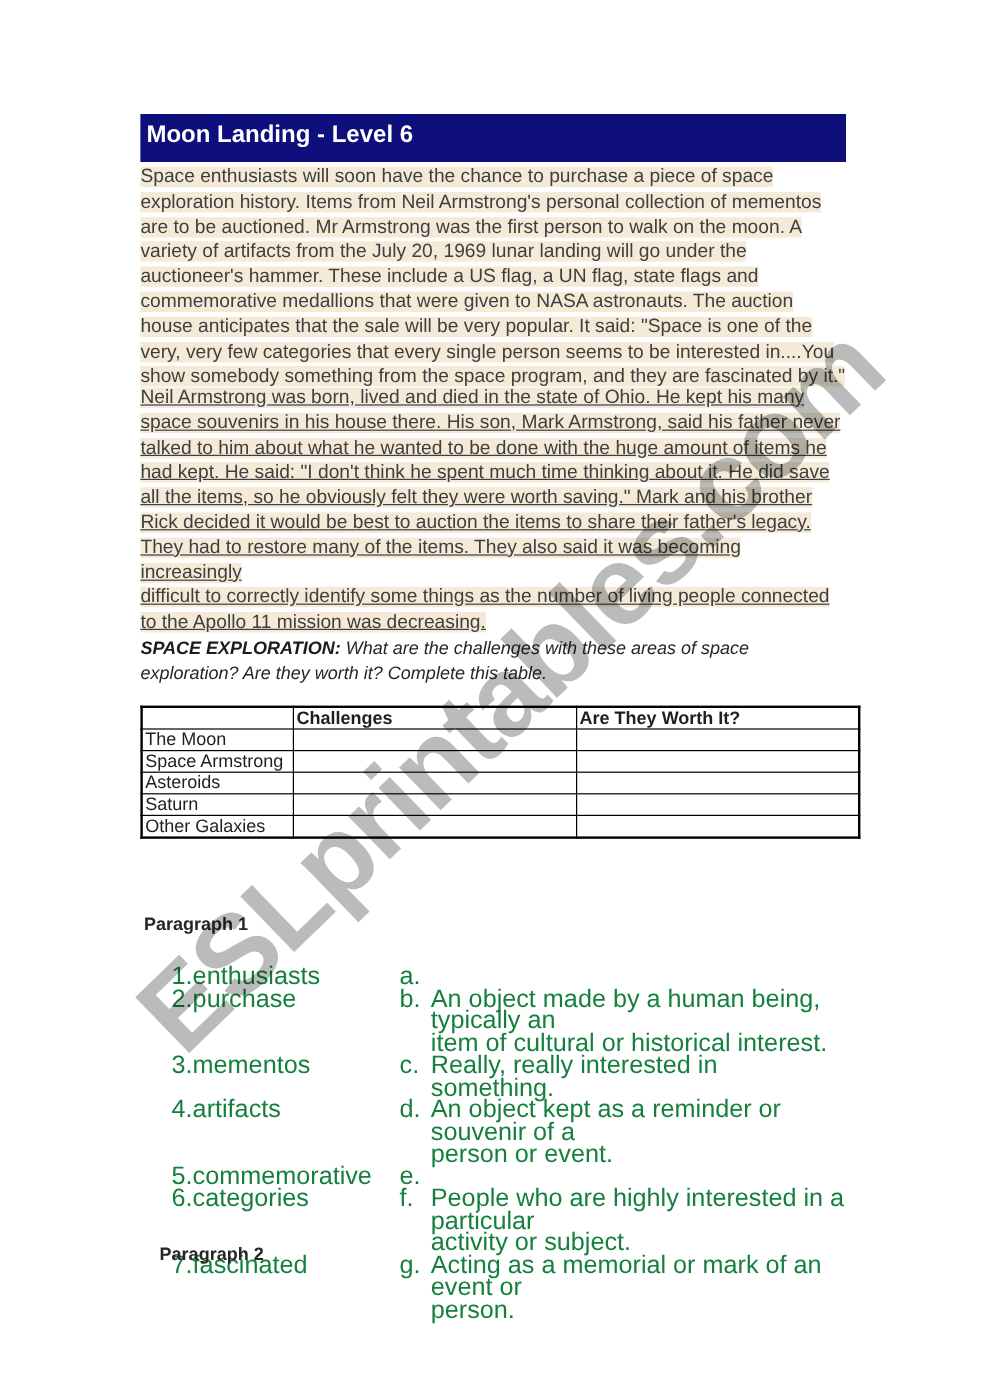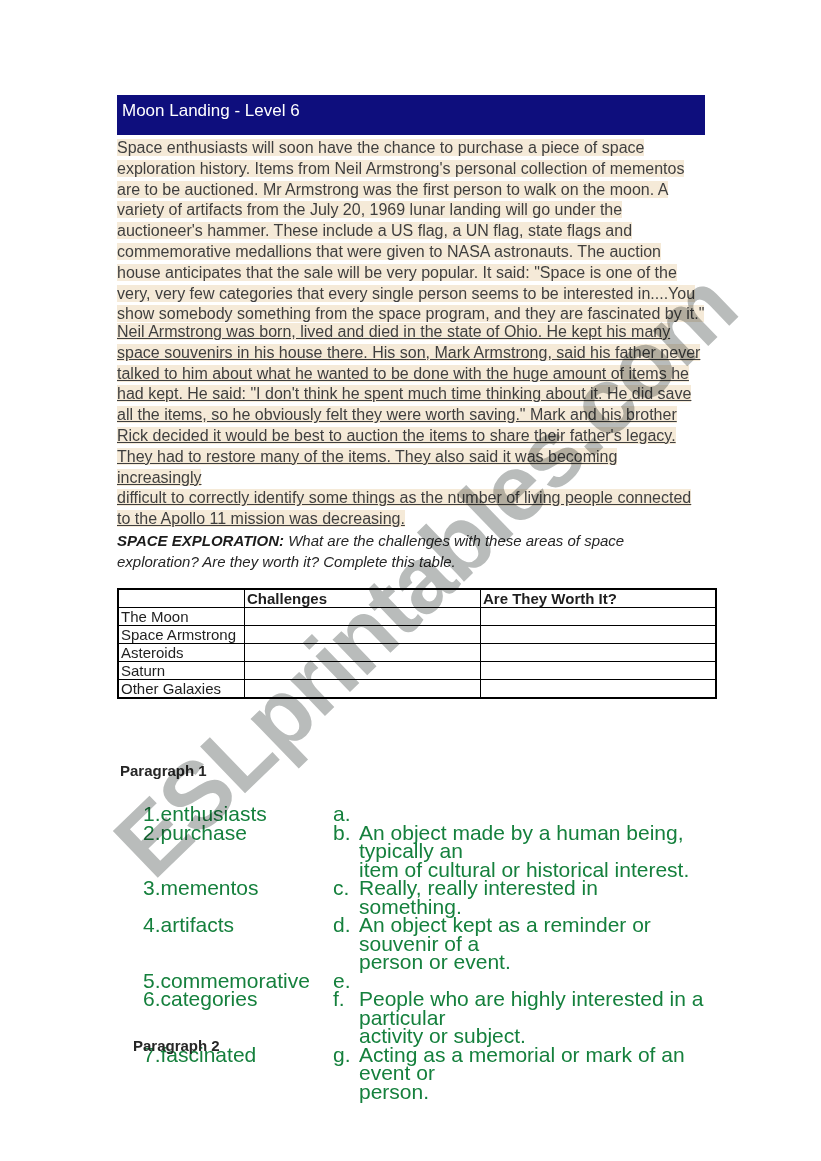--- a/index.html
+++ b/index.html
@@ -15,21 +15,21 @@
   .watermark{
     position:absolute;left:425px;top:575px;
     transform:translate(-50%,-50%) rotate(-44deg);
     font-size:94px;font-weight:bold;letter-spacing:-2px;white-space:nowrap;
     color:var(--watermark-gray);mix-blend-mode:multiply;
     z-index:5;pointer-events:none;
   }
   .title-bar{
     position:absolute;left:117px;top:95px;width:588px;height:40px;
     background:var(--header-bg);box-sizing:border-box;padding:6px 5px 16px 5px;
-    color:#ffffff;font-size:17px;font-weight:normal;
+    color:#ffffff;font-size:20px;font-weight:bold;
   }
   .para{
     position:absolute;left:117px;width:588px;margin:0;
     font-size:16px;line-height:20.8px;color:#3f3f3f;
   }
   #para1{top:138px;}
   #para2{top:322px;text-decoration:underline;}
   .hl{background:var(--highlight);white-space:pre-line;}
   .task{
     position:absolute;left:117px;top:530px;width:588px;

